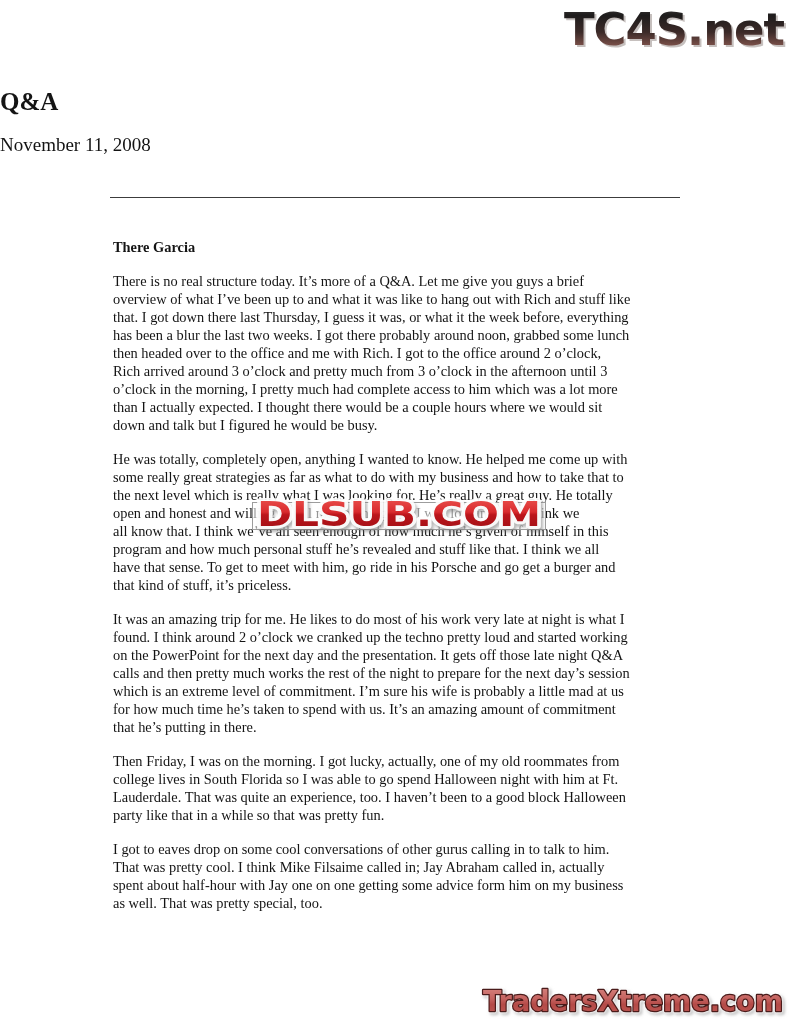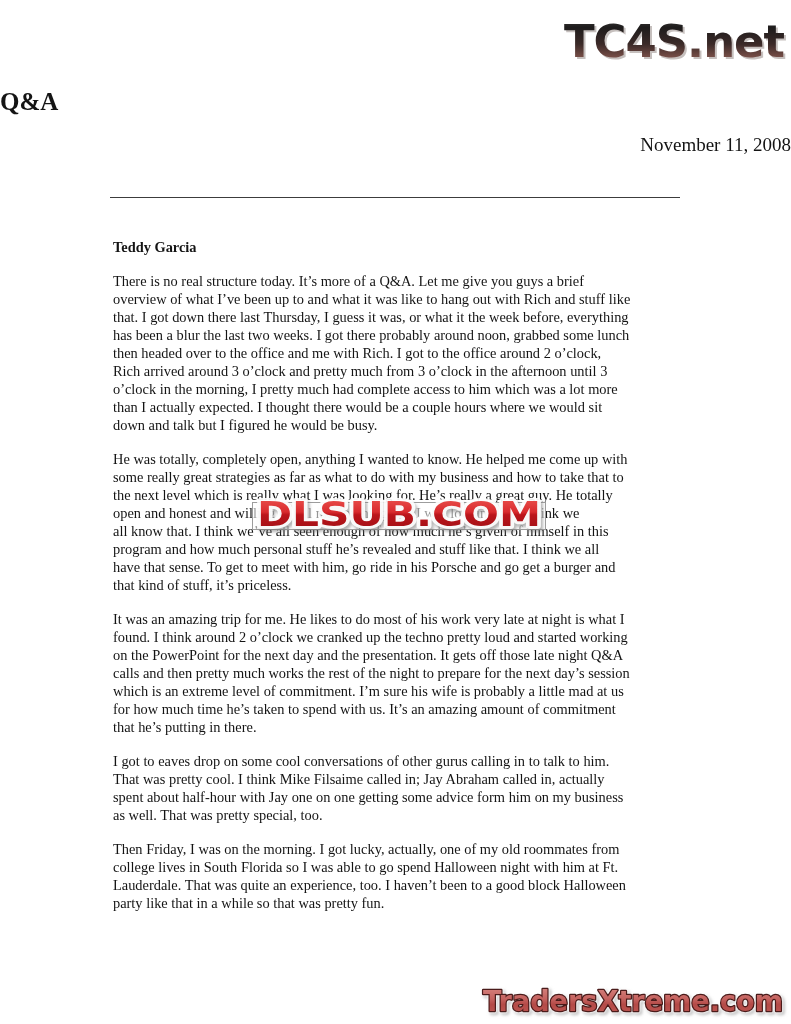--- a/index.html
+++ b/index.html
@@ -7,39 +7,39 @@
     width: 791px; height: 1024px;
     background: #ffffff;
     position: relative;
     overflow: hidden;
     font-family: "Liberation Serif", "DejaVu Serif", serif;
     color: #141414;
   }
 
   
   .logo-wrap {
-    position: absolute; top: 16px; left: 560px;
+    position: absolute; top: 4px; left: 560px;
     width: 230px; height: 52px;
   }
   .logo-wrap svg text {
     font-family: "DejaVu Sans", "Liberation Sans", sans-serif;
     font-weight: bold;
     letter-spacing: -1px;
   }
   .logo-wrap svg { filter: drop-shadow(2px 2px 0 rgba(168,158,155,0.65)); }
 
   
   .doc-title {
     position: absolute; top: 88px; left: 0; right: 0;
     font-size: 25px; font-weight: bold; line-height: 28px;
   }
   .doc-date {
     position: absolute; top: 133px; left: 0; right: 0;
-    text-align: right;
-    font-size: 19px; line-height: 24px; padding-left: 27px;
+    text-align: left;
+    font-size: 19px; line-height: 24px;
   }
   .rule {
     position: absolute; top: 197px; left: 110px;
     width: 570px; height: 0;
     border-top: 1px solid #3c3c3c;
   }
 
   
   .content {
     position: absolute; top: 238px; left: 113px;
@@ -103,21 +103,21 @@
     </defs>
     <text x="4" y="41" font-size="44" fill="url(#logoGrad)" textLength="220" lengthAdjust="spacingAndGlyphs">TC4S.net</text>
   </svg>
 </div>
 
 <div class="doc-title">Q&amp;A</div>
 <div class="doc-date">November 11, 2008</div>
 <div class="rule"></div>
 
 <div class="content">
-  <div class="speaker">Teddy Garcia</div>
+  <div class="speaker">There Garcia</div>
   <div class="para">There is no real structure today. It’s more of a Q&amp;A. Let me give you guys a brief
 overview of what I’ve been up to and what it was like to hang out with Rich and stuff like
 that. I got down there last Thursday, I guess it was, or what it the week before, everything
 has been a blur the last two weeks. I got there probably around noon, grabbed some lunch
 then headed over to the office and me with Rich. I got to the office around 2 o’clock,
 Rich arrived around 3 o’clock and pretty much from 3 o’clock in the afternoon until 3
 o’clock in the morning, I pretty much had complete access to him which was a lot more
 than I actually expected. I thought there would be a couple hours where we would sit
 down and talk but I figured he would be busy.</div>
   <div class="para">He was totally, completely open, anything I wanted to know. He helped me come up with
@@ -128,28 +128,28 @@
 program and how much personal stuff he’s revealed and stuff like that. I think we all
 have that sense. To get to meet with him, go ride in his Porsche and go get a burger and
 that kind of stuff, it’s priceless.</div>
   <div class="para">It was an amazing trip for me. He likes to do most of his work very late at night is what I
 found. I think around 2 o’clock we cranked up the techno pretty loud and started working
 on the PowerPoint for the next day and the presentation. It gets off those late night Q&amp;A
 calls and then pretty much works the rest of the night to prepare for the next day’s session
 which is an extreme level of commitment. I’m sure his wife is probably a little mad at us
 for how much time he’s taken to spend with us. It’s an amazing amount of commitment
 that he’s putting in there.</div>
+  <div class="para">Then Friday, I was on the morning. I got lucky, actually, one of my old roommates from
+college lives in South Florida so I was able to go spend Halloween night with him at Ft.
+Lauderdale. That was quite an experience, too. I haven’t been to a good block Halloween
+party like that in a while so that was pretty fun.</div>
   <div class="para">I got to eaves drop on some cool conversations of other gurus calling in to talk to him.
 That was pretty cool. I think Mike Filsaime called in; Jay Abraham called in, actually
 spent about half-hour with Jay one on one getting some advice form him on my business
 as well. That was pretty special, too.</div>
-  <div class="para">Then Friday, I was on the morning. I got lucky, actually, one of my old roommates from
-college lives in South Florida so I was able to go spend Halloween night with him at Ft.
-Lauderdale. That was quite an experience, too. I haven’t been to a good block Halloween
-party like that in a while so that was pretty fun.</div>
 </div>
 
 <div class="stamp-box"></div>
 <div class="stamp-text">
   <svg width="300" height="52" viewBox="0 0 300 52">
     <defs>
       <linearGradient id="dlGrad" x1="0" y1="0" x2="0" y2="1">
         <stop offset="0" stop-color="#ee5a55"></stop>
         <stop offset="0.45" stop-color="#d92b2e"></stop>
         <stop offset="0.52" stop-color="#bb151b"></stop>

